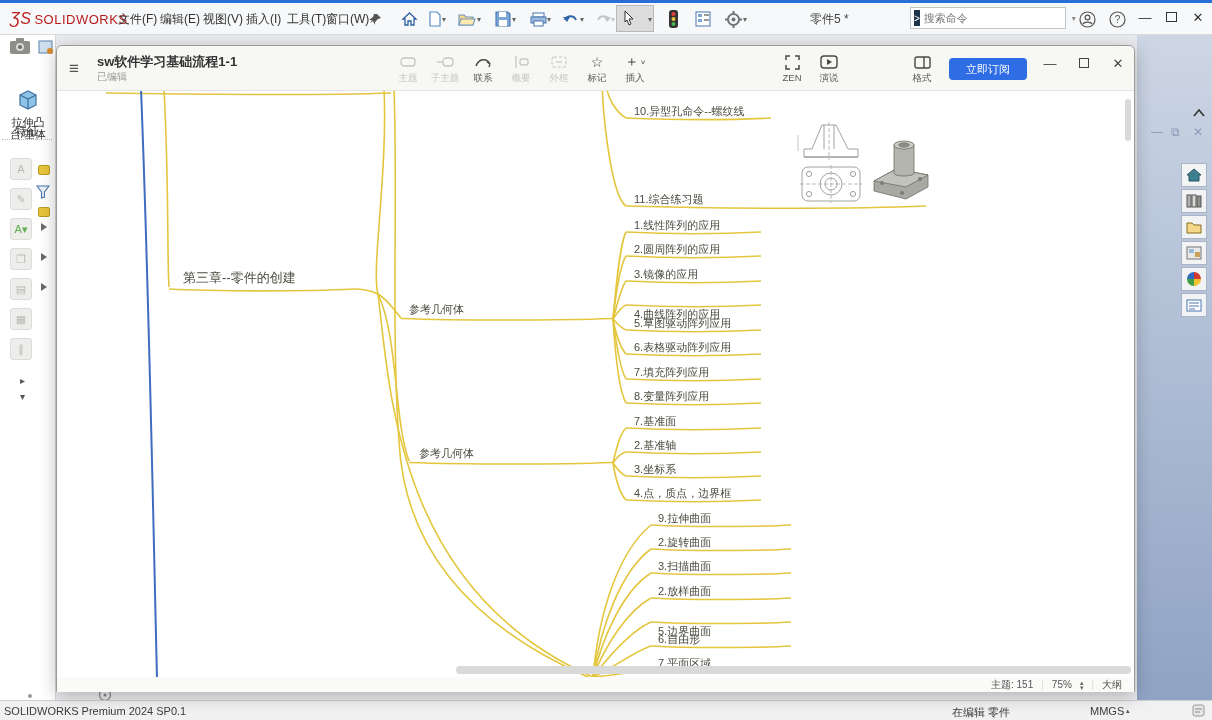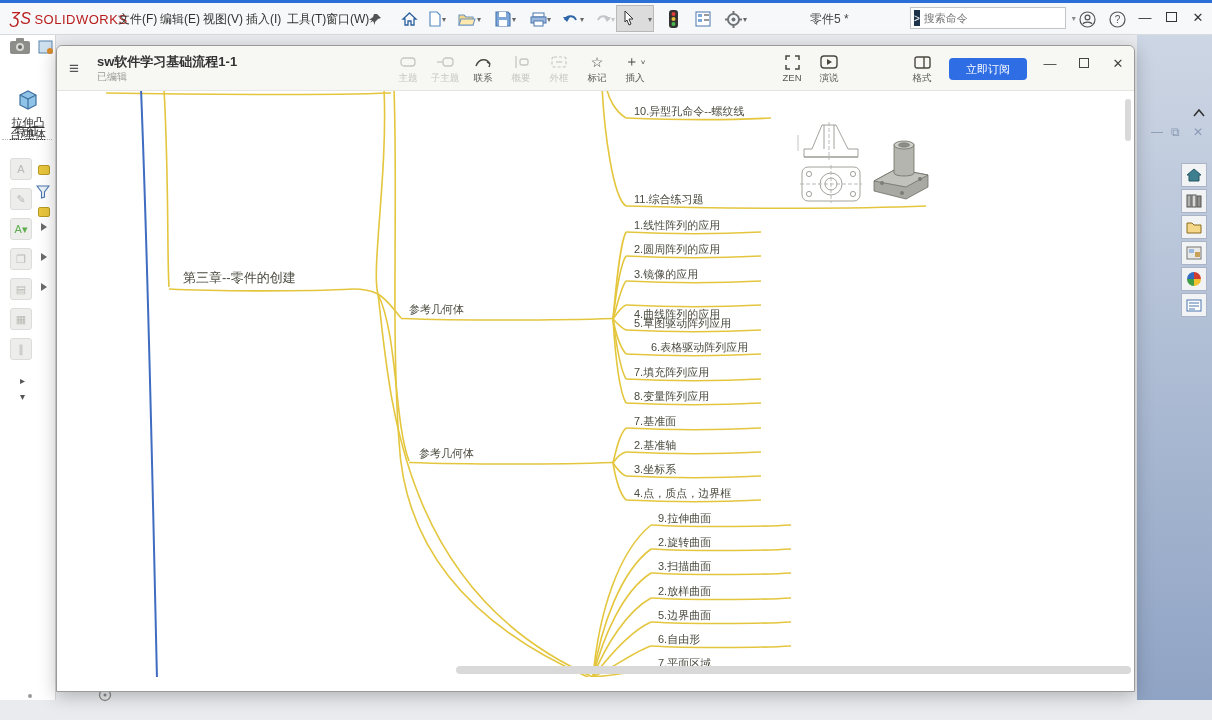--- a/index.html
+++ b/index.html
@@ -18,21 +18,21 @@
   .selbox { position:absolute; left:616px; top:5px; width:38px; height:27px; background:#dcdcdc; border:1px solid #b9b9b9; }
   .doctitle { position:absolute; left:810px; top:11px; font-size:12px; color:#444; }
   .searchbox { position:absolute; left:910px; top:7px; width:156px; height:22px; background:#fff; border:1px solid #c2c4c6; display:flex; align-items:center; }
   .searchbox input { border:none; outline:none; flex:1; font-size:11px; color:#555; padding:0 4px; font-family:"Liberation Sans",sans-serif; background:transparent; }
   .sqico { width:16px; height:16px; background:#1d3349; color:#fff; font-size:10px; display:flex; align-items:center; justify-content:center; margin-left:3px; }
   .winctl { position:absolute; top:6px; width:24px; height:22px; display:flex; align-items:center; justify-content:center; color:#333; font-size:13px; }
 
   
   .leftpanel { position:absolute; left:0; top:35px; width:56px; height:665px; background:#ffffff; border-right:1px solid #d7d7d7; }
   .ltool { position:absolute; left:14px; top:52px; width:30px; height:26px; }
-  .llabel { position:absolute; left:0; width:56px; text-align:center; font-size:11px; color:#333;text-decoration:underline; }
+  .llabel { position:absolute; left:0; width:56px; text-align:center; font-size:11px; color:#333; }
   .ltab { position:absolute; left:2px; top:88px; width:50px; height:17px; font-size:12px; color:#333; text-align:center; border-bottom:1px dotted #bbb; }
   .gicon { position:absolute; left:10px; width:22px; height:22px; background:#ededeb; border:1px solid #dcdcda; border-radius:3px; color:#b9b9b5; font-size:11px; display:flex; align-items:center; justify-content:center; }
   .ymini { position:absolute; left:38px; width:12px; height:10px; background:#e8c53c; border:1px solid #b79a22; border-radius:2px; }
   .tri { position:absolute; left:41px; width:0; height:0; border-left:6px solid #6b6b6b; border-top:4px solid transparent; border-bottom:4px solid transparent; }
 
   
   .rightpane { position:absolute; left:1137px; top:35px; width:75px; height:665px; background:linear-gradient(#cdd6e4,#8fa3c4); }
   .rpctl { position:absolute; top:90px; color:#8b9ab5; font-size:12px; }
   .taskico { position:absolute; left:44px; width:26px; height:24px; background:#f2f3f4; border:1px solid #aab4c6; display:flex; align-items:center; justify-content:center; }
 
@@ -293,20 +293,33 @@
   </div>
 
   <span class="abs" style="left:98px;top:688px">
     <svg width="14" height="14" viewBox="0 0 14 14">
         <circle cx="7" cy="7" r="5.5" fill="none" stroke="#8a8a8a" stroke-width="1.3"></circle>
         <circle cx="7" cy="7" r="1.5" fill="#8a8a8a"></circle>
       </svg>
   </span>
   <span class="abs" style="left:28px;top:694px;width:4px;height:4px;background:#9a9a9a;border-radius:50%"></span>
 
+  <div class="statusbar">
+    <span class="abs" style="left:4px;top:4px">SOLIDWORKS Premium 2024 SP0.1</span>
+    <span class="abs" style="left:952px;top:4px">在编辑 零件</span>
+    <span class="abs" style="left:1090px;top:4px">MMGS</span>
+    <span class="abs" style="left:1126px;top:6px;font-size:7px;color:#555">▴</span>
+    <span class="abs" style="left:1192px;top:3px">
+      <svg width="13" height="13" viewBox="0 0 13 13">
+          <rect x="1" y="1" width="11" height="11" rx="2" fill="#e6e6e4" stroke="#999"></rect>
+          <line x1="3" y1="5" x2="10" y2="5" stroke="#888"></line>
+          <line x1="3" y1="8" x2="8" y2="8" stroke="#888"></line>
+        </svg>
+    </span>
+  </div>
 
   <div class="mmwin">
 
     <div class="mmtitle">
       <span class="abs" style="left:12px;top:13px;font-size:17px;color:#555">≡</span>
       <span class="abs" style="left:40px;top:7px;font-size:13px;font-weight:bold;color:#333">sw软件学习基础流程1-1</span>
       <span class="abs" style="left:40px;top:24px;font-size:10px;color:#9a9a96">已编辑</span>
 
       <div class="mtool grey" style="left:332px">
         <div class="mico">
@@ -467,35 +480,35 @@
       <div class="node" style="left:126px;top:178px;font-size:13px">第三章--零件的创建</div>
       <div class="node" style="left:577px;top:13px">10.异型孔命令--螺纹线</div>
       <div class="node" style="left:577px;top:101px">11.综合练习题</div>
 
       <div class="node" style="left:352px;top:211px">参考几何体</div>
       <div class="node" style="left:577px;top:127px">1.线性阵列的应用</div>
       <div class="node" style="left:577px;top:151px">2.圆周阵列的应用</div>
       <div class="node" style="left:577px;top:176px">3.镜像的应用</div>
       <div class="node" style="left:577px;top:216px">4.曲线阵列的应用</div>
       <div class="node" style="left:577px;top:225px">5.草图驱动阵列应用</div>
-      <div class="node" style="left:594px;top:249px">6.表格驱动阵列应用</div>
+      <div class="node" style="left:577px;top:249px">6.表格驱动阵列应用</div>
       <div class="node" style="left:577px;top:274px">7.填充阵列应用</div>
       <div class="node" style="left:577px;top:298px">8.变量阵列应用</div>
 
       <div class="node" style="left:362px;top:355px">参考几何体</div>
       <div class="node" style="left:577px;top:323px">7.基准面</div>
       <div class="node" style="left:577px;top:347px">2.基准轴</div>
       <div class="node" style="left:577px;top:371px">3.坐标系</div>
       <div class="node" style="left:577px;top:395px">4.点，质点，边界框</div>
 
       <div class="node" style="left:601px;top:420px">9.拉伸曲面</div>
       <div class="node" style="left:601px;top:444px">2.旋转曲面</div>
       <div class="node" style="left:601px;top:468px">3.扫描曲面</div>
       <div class="node" style="left:601px;top:493px">2.放样曲面</div>
-      <div class="node" style="left:601px;top:517px">5.边界曲面</div>
+      <div class="node" style="left:601px;top:533px">5.边界曲面</div>
       <div class="node" style="left:601px;top:541px">6.自由形</div>
       <div class="node" style="left:601px;top:565px">7.平面区域</div>
 
       <svg class="abs" style="left:739px;top:30px" width="140" height="85" viewBox="0 0 140 85">
         <g stroke="#8a8a84" stroke-width="0.8" fill="none">
           <path d="M26 4 L40 4 L52 28 L62 28 L62 36 L8 36 L8 28 L16 28 Z"></path>
           <line x1="8" y1="36" x2="62" y2="36"></line>
           <line x1="33" y1="1" x2="33" y2="39" stroke-dasharray="4 2" stroke="#aaa"></line>
           <line x1="28" y1="4" x2="28" y2="28"></line>
             <line x1="38" y1="4" x2="38" y2="28"></line>
@@ -521,15 +534,26 @@
           <circle cx="86" cy="62" r="2" fill="#7d7d77"></circle>
             <circle cx="124" cy="58" r="2" fill="#7d7d77"></circle>
             <circle cx="106" cy="72" r="2" fill="#7d7d77"></circle>
         </g>
       </svg>
 
       <div class="sbar" style="left:399px;top:575px;width:675px;height:8px"></div>
       <div class="sbar" style="left:1068px;top:8px;width:6px;height:42px"></div>
     </div>
 
+    <div class="mmfooter">
+      <span>主题: 151</span>
+      <span class="fsep">|</span>
+      <span>75%</span>
+      <span style="display:flex;flex-direction:column;line-height:5px;font-size:7px;color:#666">
+          <span>▴</span>
+          <span>▾</span>
+        </span>
+      <span class="fsep">|</span>
+      <span>大纲</span>
+    </div>
   </div>
 
 </div>
 
 </body></html>

